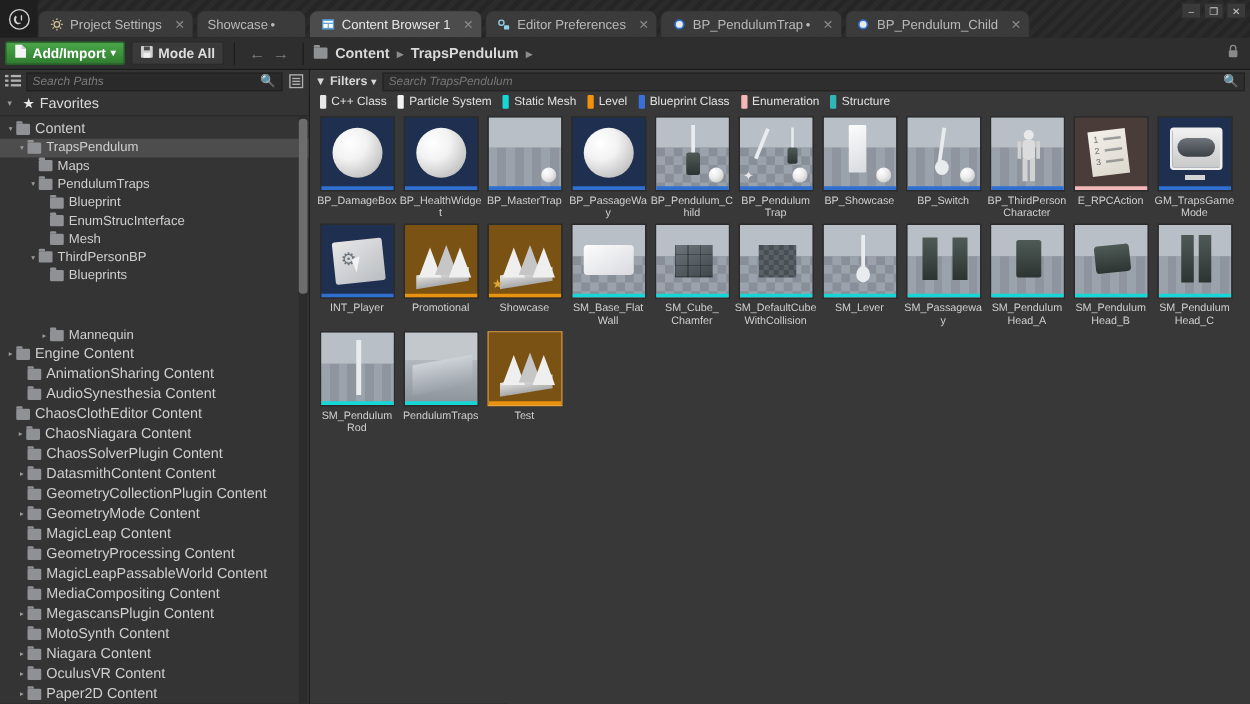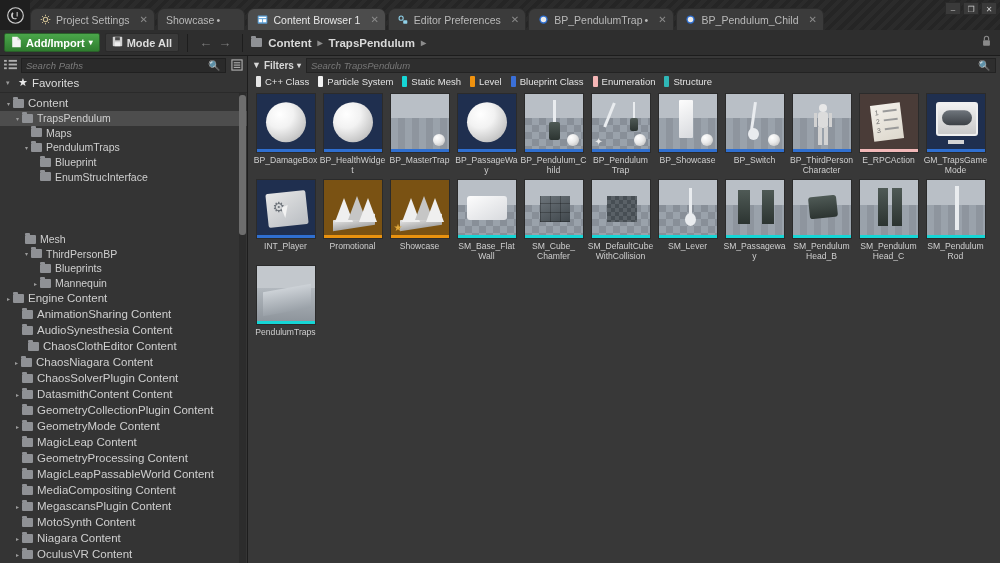--- a/index.html
+++ b/index.html
@@ -416,56 +416,56 @@
             <div class="trow" style="padding-left: 31px;">
               <span class="exp"></span>
               <span class="folder"></span>
               <span>Blueprint</span>
             </div>
             <div class="trow" style="padding-left: 31px;">
               <span class="exp"></span>
               <span class="folder"></span>
               <span>EnumStrucInterface</span>
             </div>
-            <div class="trow" style="padding-left: 16px; margin-top: 48px;">
+            <div class="trow" style="padding-left: 31px;">
               <span class="exp"></span>
               <span class="folder"></span>
               <span>Mesh</span>
             </div>
             <div class="trow" style="padding-left: 22px;">
               <span class="exp">▾</span>
               <span class="folder"></span>
               <span>ThirdPersonBP</span>
             </div>
             <div class="trow" style="padding-left: 31px;">
               <span class="exp"></span>
               <span class="folder"></span>
               <span>Blueprints</span>
             </div>
-            <div class="trow" style="padding-left: 31px;">
+            <div class="trow" style="padding-left: 31px; margin-top: 33px;">
               <span class="exp">▸</span>
               <span class="folder"></span>
               <span>Mannequin</span>
             </div>
             <div class="trow big" style="padding-left: 4px;">
               <span class="exp">▸</span>
               <span class="folder"></span>
               <span>Engine Content</span>
             </div>
             <div class="trow big" style="padding-left: 13px;">
               <span class="exp"></span>
               <span class="folder"></span>
               <span>AnimationSharing Content</span>
             </div>
             <div class="trow big" style="padding-left: 13px;">
               <span class="exp"></span>
               <span class="folder"></span>
               <span>AudioSynesthesia Content</span>
             </div>
-            <div class="trow big" style="padding-left: 19px;">
+            <div class="trow big" style="padding-left: 4px;">
               <span class="exp"></span>
               <span class="folder"></span>
               <span>ChaosClothEditor Content</span>
             </div>
             <div class="trow big" style="padding-left: 12px;">
               <span class="exp">▸</span>
               <span class="folder"></span>
               <span>ChaosNiagara Content</span>
             </div>
             <div class="trow big" style="padding-left: 13px;">
@@ -820,20 +820,31 @@
                 </div>
                 <div class="accent" style="background: rgb(22, 214, 214);"></div>
               </div>
               <div class="label">SM_Passageway</div>
             </div>
             <div class="cell">
               <div class="thumb-holder">
                 <div class="thumb scene-3d">
                   <div class="sky"></div>
                   <div class="floor"></div>
+                  <div class="blockdark" style="left:20px;top:12px;width:20px;height:30px;border-radius:2px;"></div>
+                </div>
+                <div class="accent" style="background: rgb(22, 214, 214);"></div>
+              </div>
+              <div class="label">SM_Pendulum Head_A</div>
+            </div>
+            <div class="cell">
+              <div class="thumb-holder">
+                <div class="thumb scene-3d">
+                  <div class="sky"></div>
+                  <div class="floor"></div>
                   <div class="blockdark" style="left:16px;top:16px;width:28px;height:22px;border-radius:3px;transform:rotate(-6deg);"></div>
                 </div>
                 <div class="accent" style="background: rgb(22, 214, 214);"></div>
               </div>
               <div class="label">SM_Pendulum Head_B</div>
             </div>
             <div class="cell">
               <div class="thumb-holder">
                 <div class="thumb scene-3d">
                   <div class="sky"></div>
@@ -860,17 +871,31 @@
               <div class="thumb-holder">
                 <div class="thumb scene-3d">
                   <div class="sky" style="height:38%;background:#c3c8cd;"></div>
                   <div class="floor" style="top:38%;background:linear-gradient(#b2b8be,#8d949b);"></div>
                   <div class="templatefloor"></div>
                 </div>
                 <div class="accent" style="background: rgb(22, 214, 214);"></div>
               </div>
               <div class="label">PendulumTraps</div>
             </div>
+            <div class="cell selected">
+              <div class="thumb-holder">
+                <div class="thumb scene-level">
+                  <div class="tent-grp">
+                    <div class="slab"></div>
+                    <div class="tent" style="left:4px;bottom:6px;"></div>
+                    <div class="tent sh" style="left:17px;bottom:8px;"></div>
+                    <div class="tent" style="left:28px;bottom:6px;"></div>
+                  </div>
+                </div>
+                <div class="accent" style="background: rgb(233, 146, 15);"></div>
+              </div>
+              <div class="label">Test</div>
+            </div>
           </div>
       </div>
     </div>
   </div>
 </div>
 
 </body></html>

